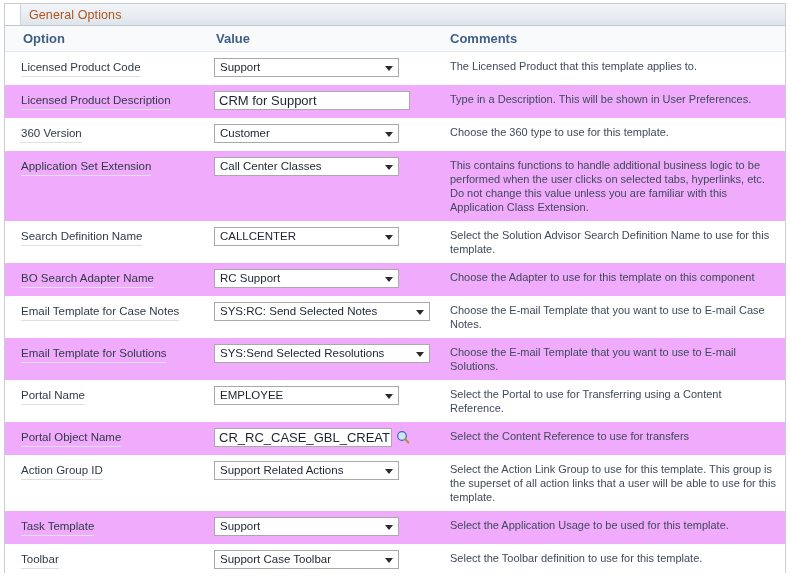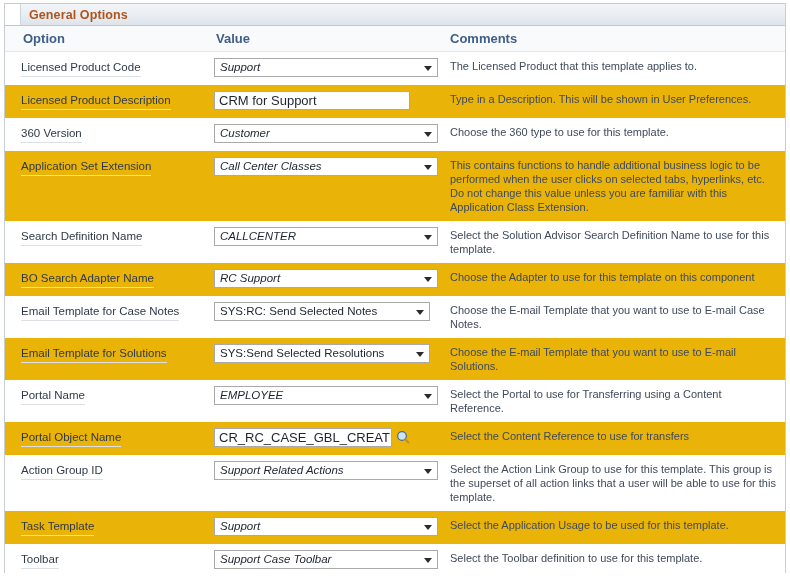--- a/index.html
+++ b/index.html
@@ -38,21 +38,21 @@
   }
   .group-header .tab-edge {
     width: 16px;
     height: 100%;
     background: #ffffff;
     border-right: 1px solid #ccd3da;
     box-sizing: border-box;
   }
   .group-title {
     font-size: 12.5px;
-    font-weight: bold;
+    font-weight: normal;
     color: #b0541b;
     padding-left: 8px;
     letter-spacing: 0.1px;
     white-space: nowrap;
   }
 
   
   table.grid {
     width: 100%;
     border-collapse: collapse;
@@ -72,21 +72,21 @@
     border-bottom: 1px solid #e3e6ea;
     vertical-align: middle;
     height: 20px;
     box-sizing: border-box;
   }
   thead th.h-opt { padding-left: 18px; }
   thead th.h-val { padding-left: 6px; margin-left: 12px; }
   thead th.h-com { padding-left: 18px; }
 
   tbody tr.row-odd  td { background: #ffffff; }
-  tbody tr.row-even td { background: #eab308; }
+  tbody tr.row-even td { background: #f0abfc; }
 
   tbody td {
     vertical-align: top;
     padding: 0;
     border: none;
   }
 
   td.cell-opt {
     padding-left: 16px;
     padding-top: 8px;
@@ -142,21 +142,21 @@
   .select .arrow {
     position: absolute;
     right: 5px;
     top: 7px;
     width: 0;
     height: 0;
     border-left: 4px solid transparent;
     border-right: 4px solid transparent;
     border-top: 5px solid #2b2b2b;
   }
-  .w-wide  { width: 224px; font-style: italic; }
+  .w-wide  { width: 185px; }
   .w-email { width: 216px; }
 
   .textbox {
     display: inline-block;
     height: 19px;
     border: 1px solid #a9a9a9;
     background: #ffffff;
     box-sizing: border-box;
     vertical-align: middle;
     width: 196px;

